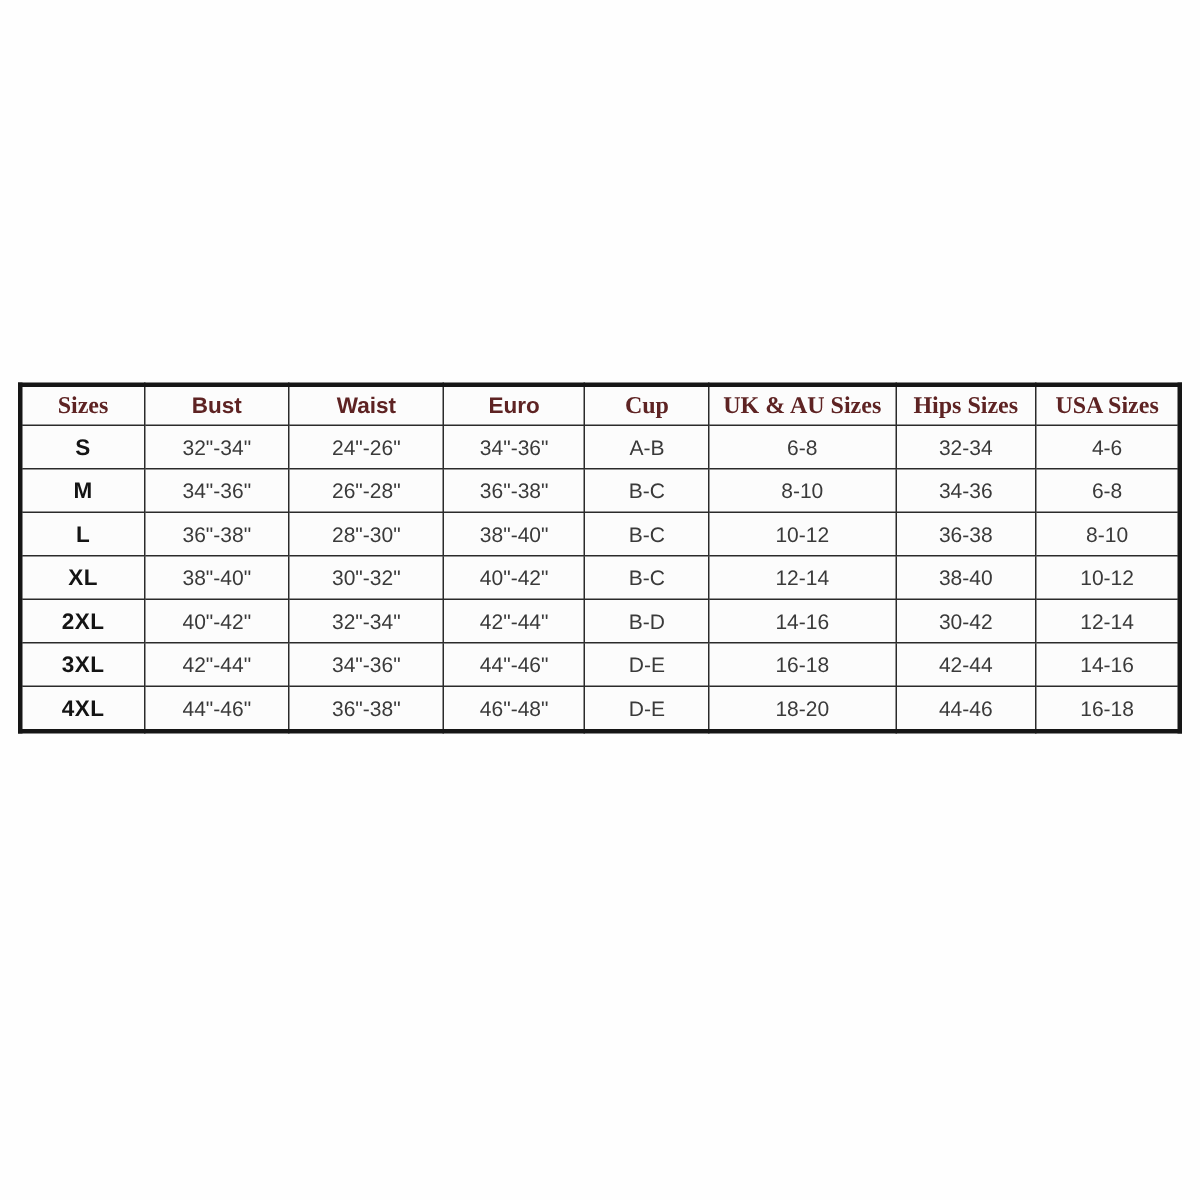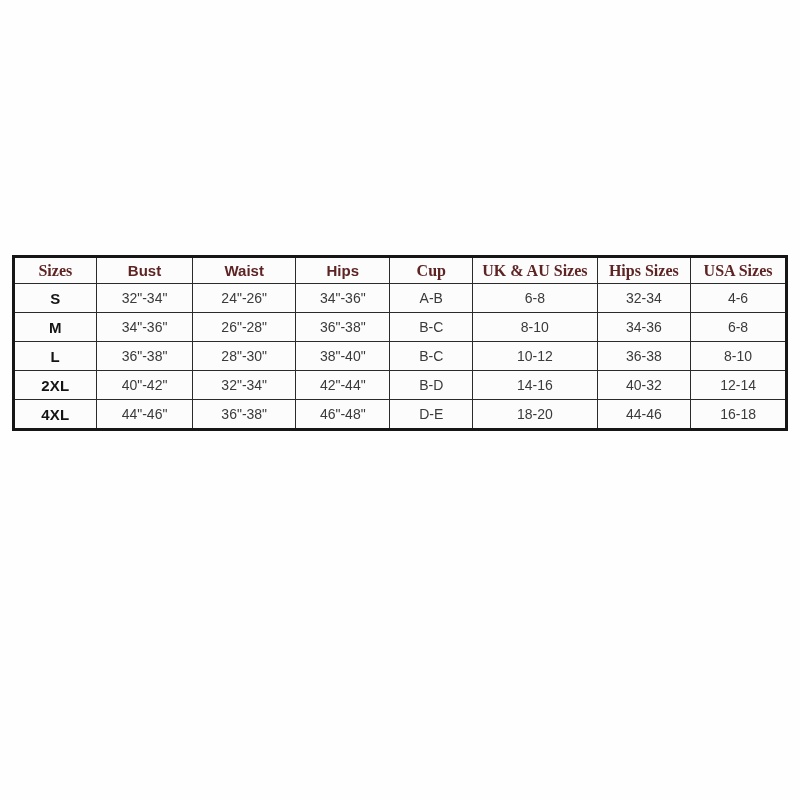--- a/index.html
+++ b/index.html
@@ -72,21 +72,21 @@
         <col style="width: 10.7%;">
         <col style="width: 16.1%;">
         <col style="width: 12.1%;">
         <col style="width: 12.4%;">
       </colgroup>
     <thead>
       <tr id="headerRow">
           <th class="serif">Sizes</th>
           <th class="sans">Bust</th>
           <th class="sans">Waist</th>
-          <th class="sans">Hips</th>
+          <th class="sans">Euro</th>
           <th class="serif">Cup</th>
           <th class="serif">UK &amp; AU Sizes</th>
           <th class="serif">Hips Sizes</th>
           <th class="serif">USA Sizes</th>
         </tr>
     </thead>
     <tbody id="tableBody">
         <tr>
           <td class="sizecol">S</td>
           <td>32"-34"</td>
@@ -111,28 +111,48 @@
           <td class="sizecol">L</td>
           <td>36"-38"</td>
           <td>28"-30"</td>
           <td>38"-40"</td>
           <td>B-C</td>
           <td>10-12</td>
           <td>36-38</td>
           <td>8-10</td>
         </tr>
         <tr>
+          <td class="sizecol">XL</td>
+          <td>38"-40"</td>
+          <td>30"-32"</td>
+          <td>40"-42"</td>
+          <td>B-C</td>
+          <td>12-14</td>
+          <td>38-40</td>
+          <td>10-12</td>
+        </tr>
+        <tr>
           <td class="sizecol">2XL</td>
           <td>40"-42"</td>
           <td>32"-34"</td>
           <td>42"-44"</td>
           <td>B-D</td>
           <td>14-16</td>
-          <td>40-32</td>
+          <td>30-42</td>
           <td>12-14</td>
+        </tr>
+        <tr>
+          <td class="sizecol">3XL</td>
+          <td>42"-44"</td>
+          <td>34"-36"</td>
+          <td>44"-46"</td>
+          <td>D-E</td>
+          <td>16-18</td>
+          <td>42-44</td>
+          <td>14-16</td>
         </tr>
         <tr>
           <td class="sizecol">4XL</td>
           <td>44"-46"</td>
           <td>36"-38"</td>
           <td>46"-48"</td>
           <td>D-E</td>
           <td>18-20</td>
           <td>44-46</td>
           <td>16-18</td>

